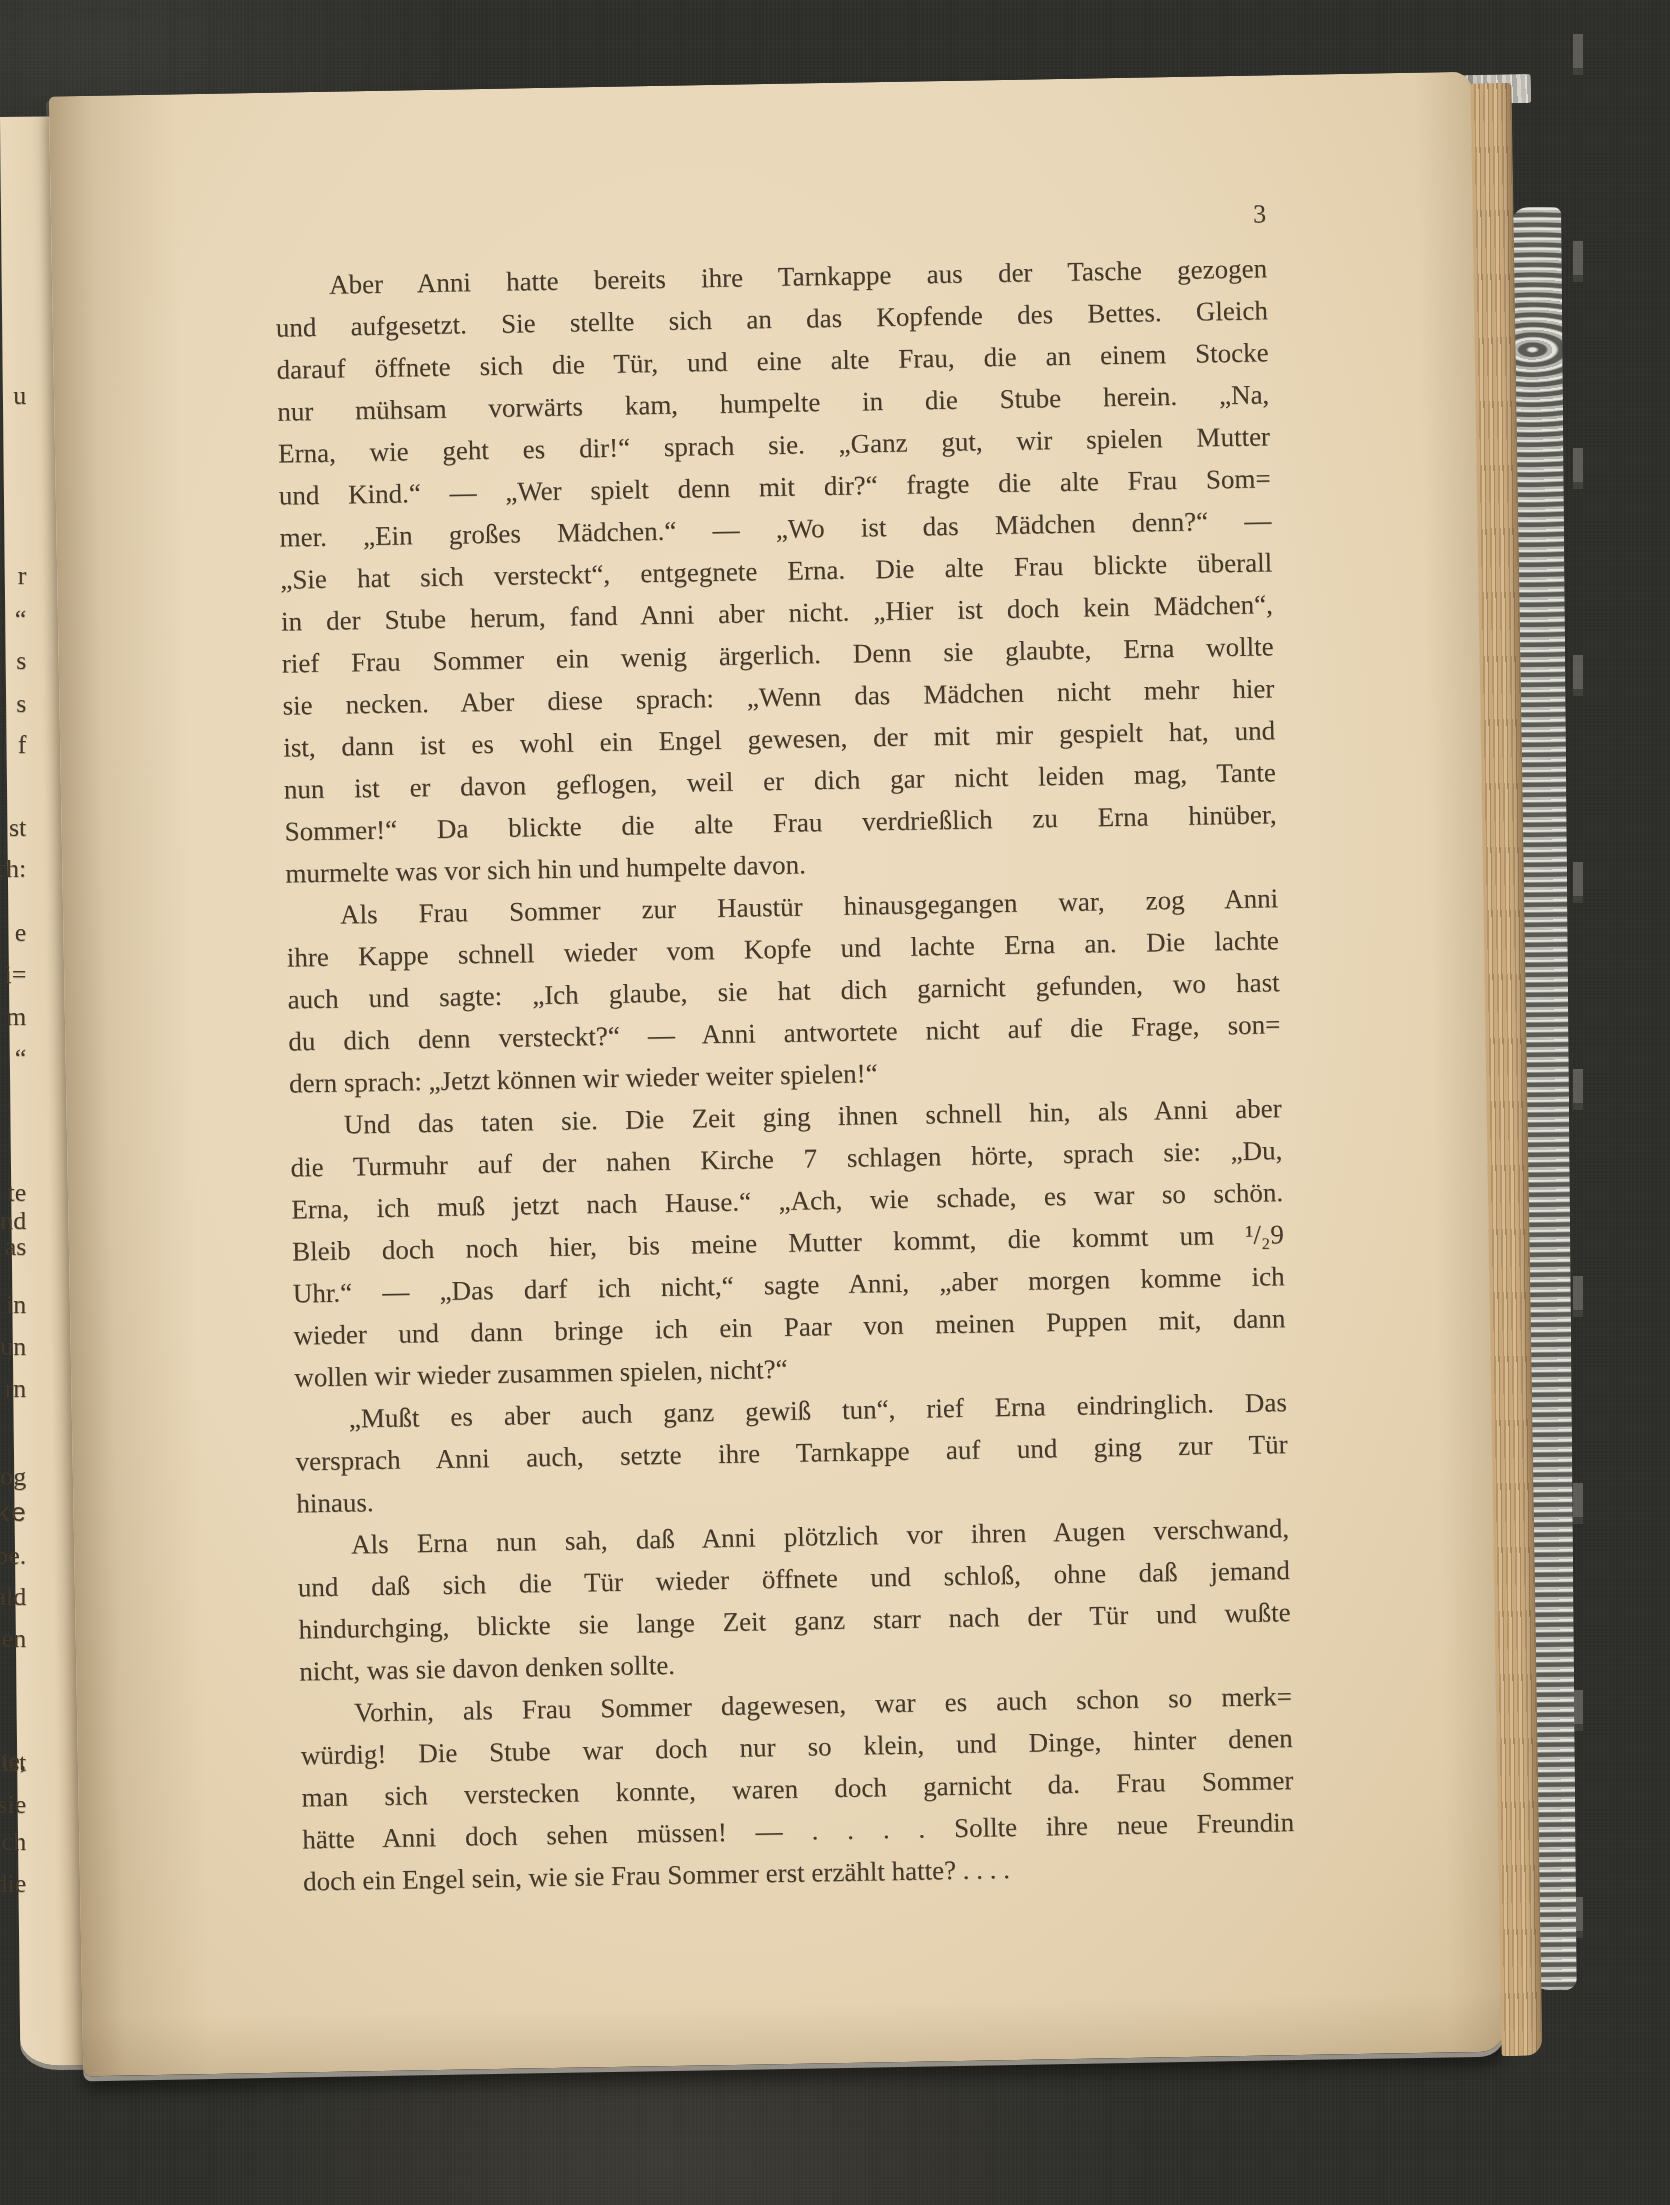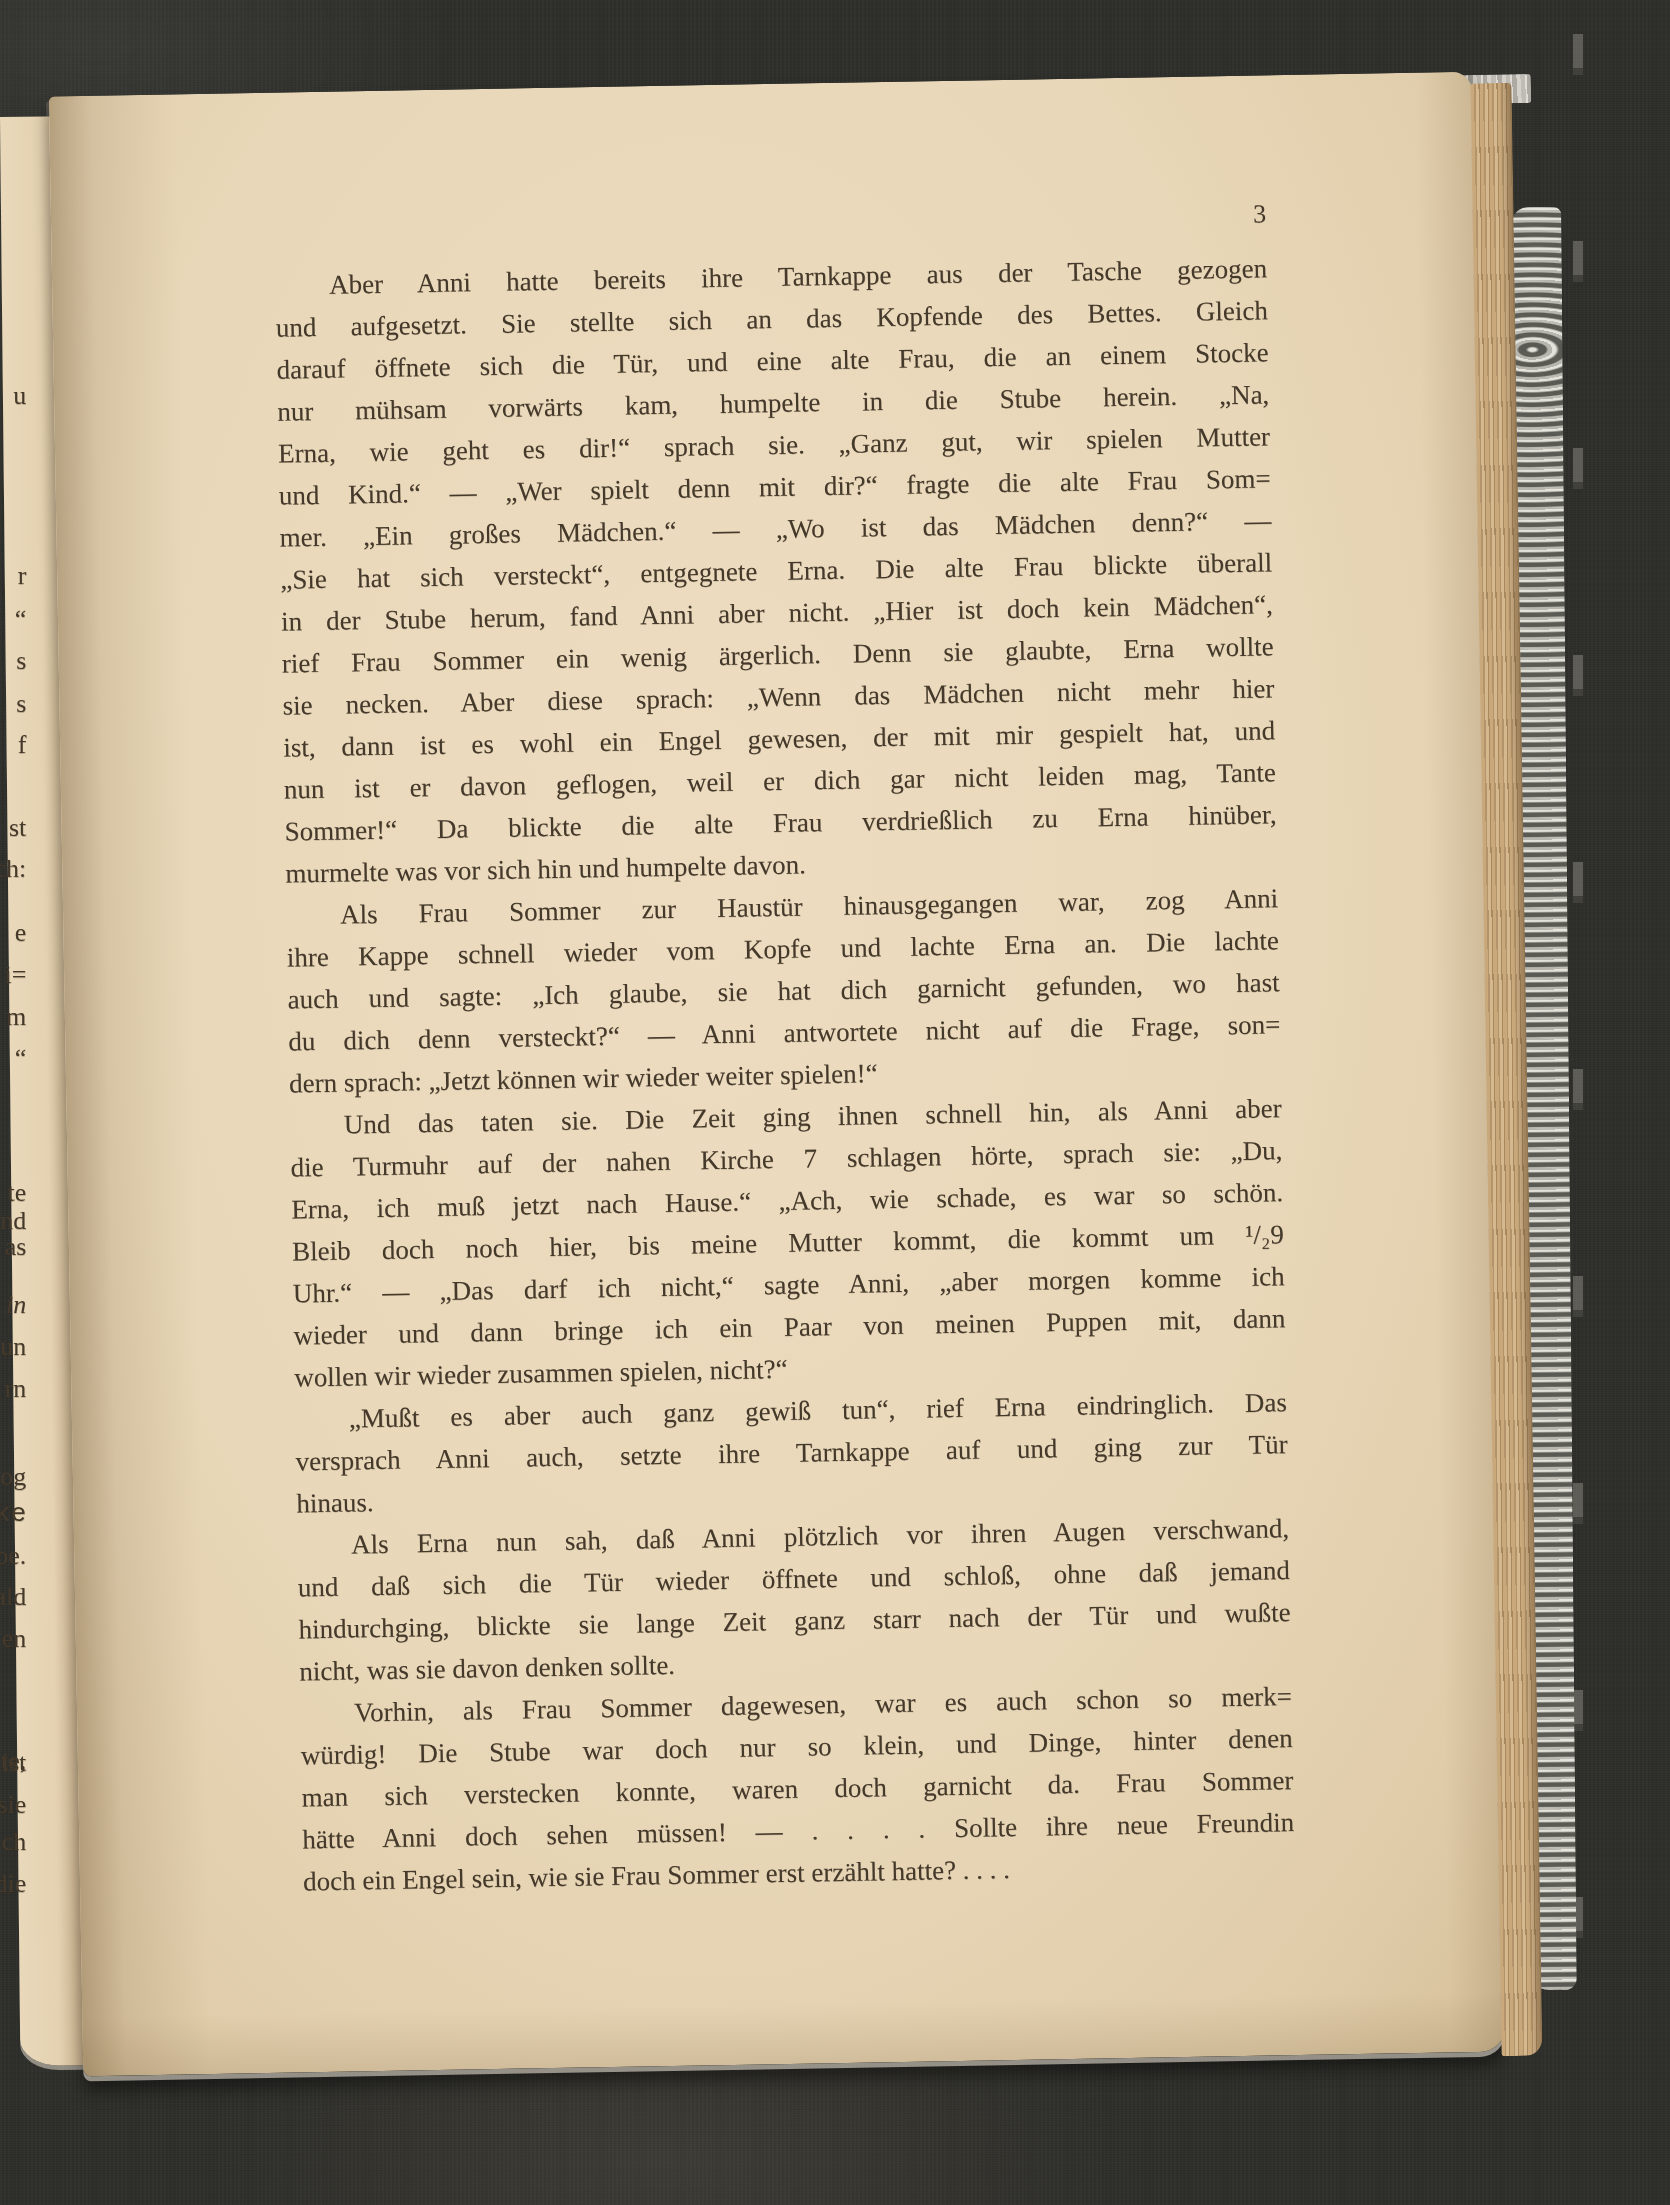--- a/index.html
+++ b/index.html
@@ -193,21 +193,21 @@
       <span class="fragment" style="top: 732px;">f</span>
       <span class="fragment" style="top: 815px; text-align: right;">st</span>
       <span class="fragment" style="top: 856px;">ch:</span>
       <span class="fragment" style="top: 920px;">e</span>
       <span class="fragment" style="top: 962px;">i=</span>
       <span class="fragment" style="top: 1004px;">m</span>
       <span class="fragment" style="top: 1045px;">“</span>
       <span class="fragment" style="top: 1180px;">te</span>
       <span class="fragment" style="top: 1208px;">nd</span>
       <span class="fragment" style="top: 1234px;">as</span>
-      <span class="fragment" style="top: 1292px; font-style: italic;">in</span>
+      <span class="fragment" style="top: 1292px;">in</span>
       <span class="fragment" style="top: 1334px;">un</span>
       <span class="fragment" style="top: 1376px;">rn</span>
       <span class="fragment" style="top: 1464px;">og</span>
       <span class="fragment" style="top: 1501px; font-family: Liberation Mono, monospace;">ke</span>
       <span class="fragment" style="top: 1543px;">pe.</span>
       <span class="fragment" style="top: 1584px;">ald</span>
       <span class="fragment" style="top: 1626px;">en</span>
       <span class="fragment" style="top: 1748px;">te,</span>
       <span class="fragment" style="top: 1750px;">ist</span>
       <span class="fragment" style="top: 1792px;">sie</span>

